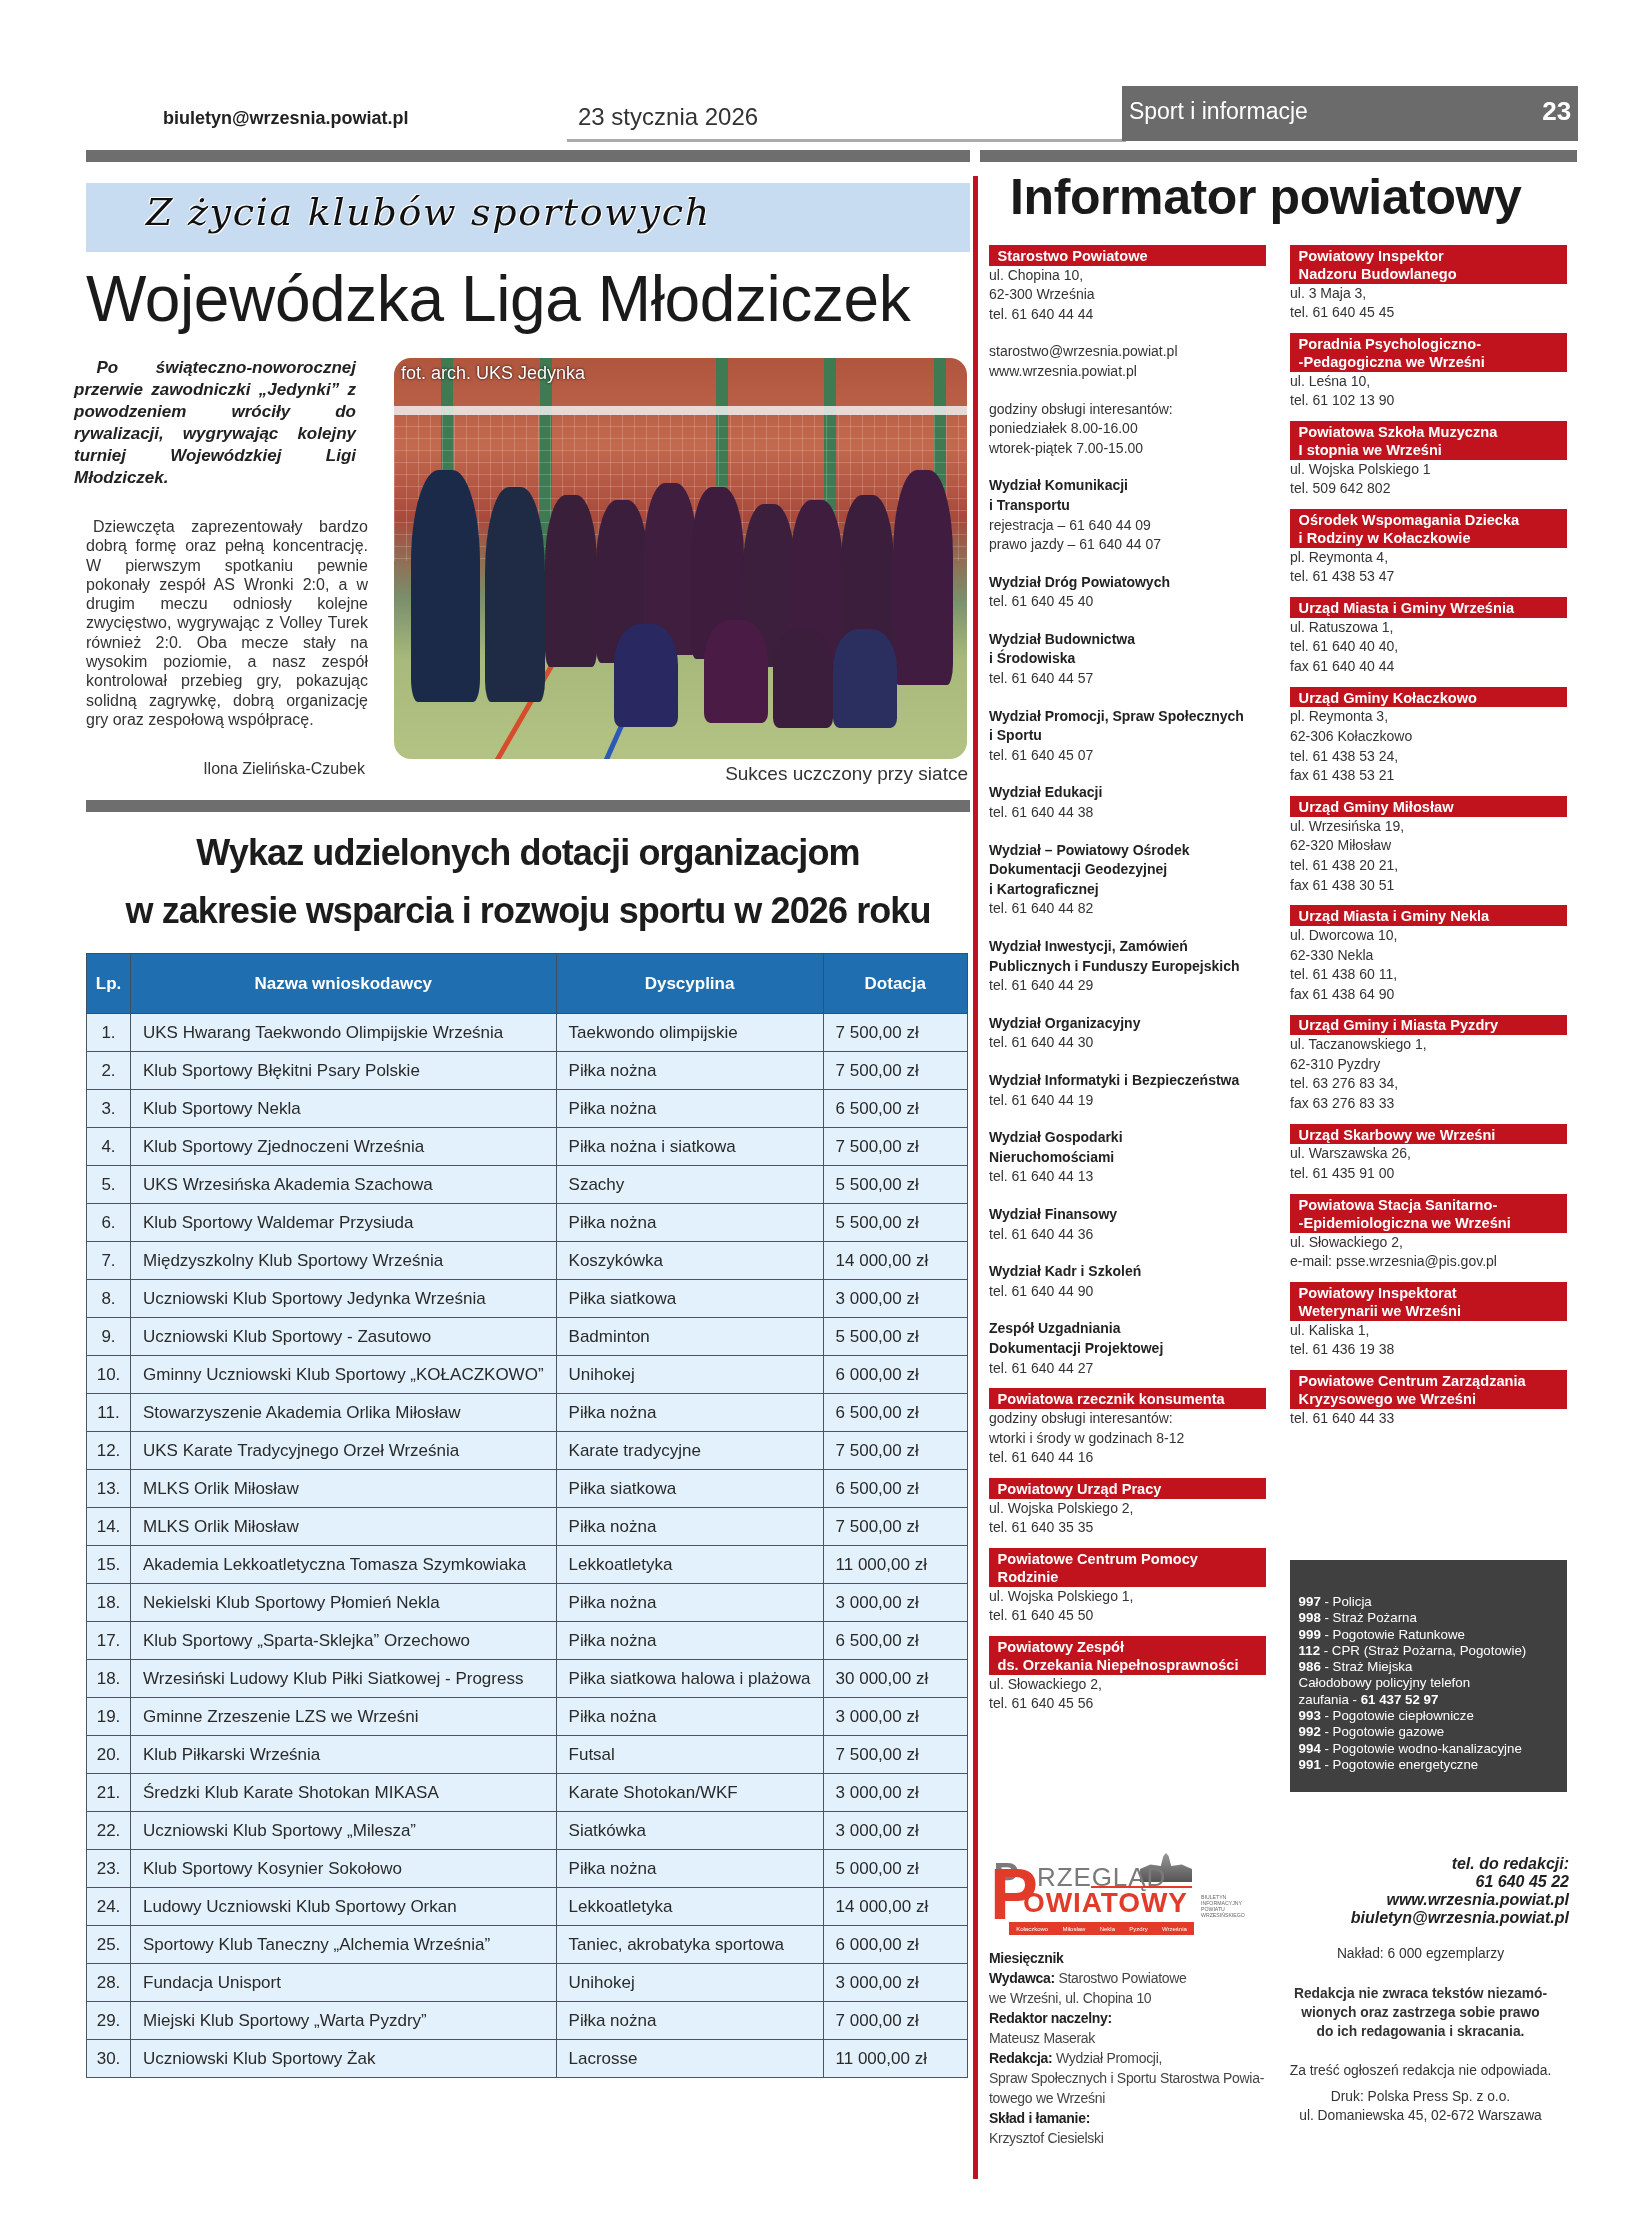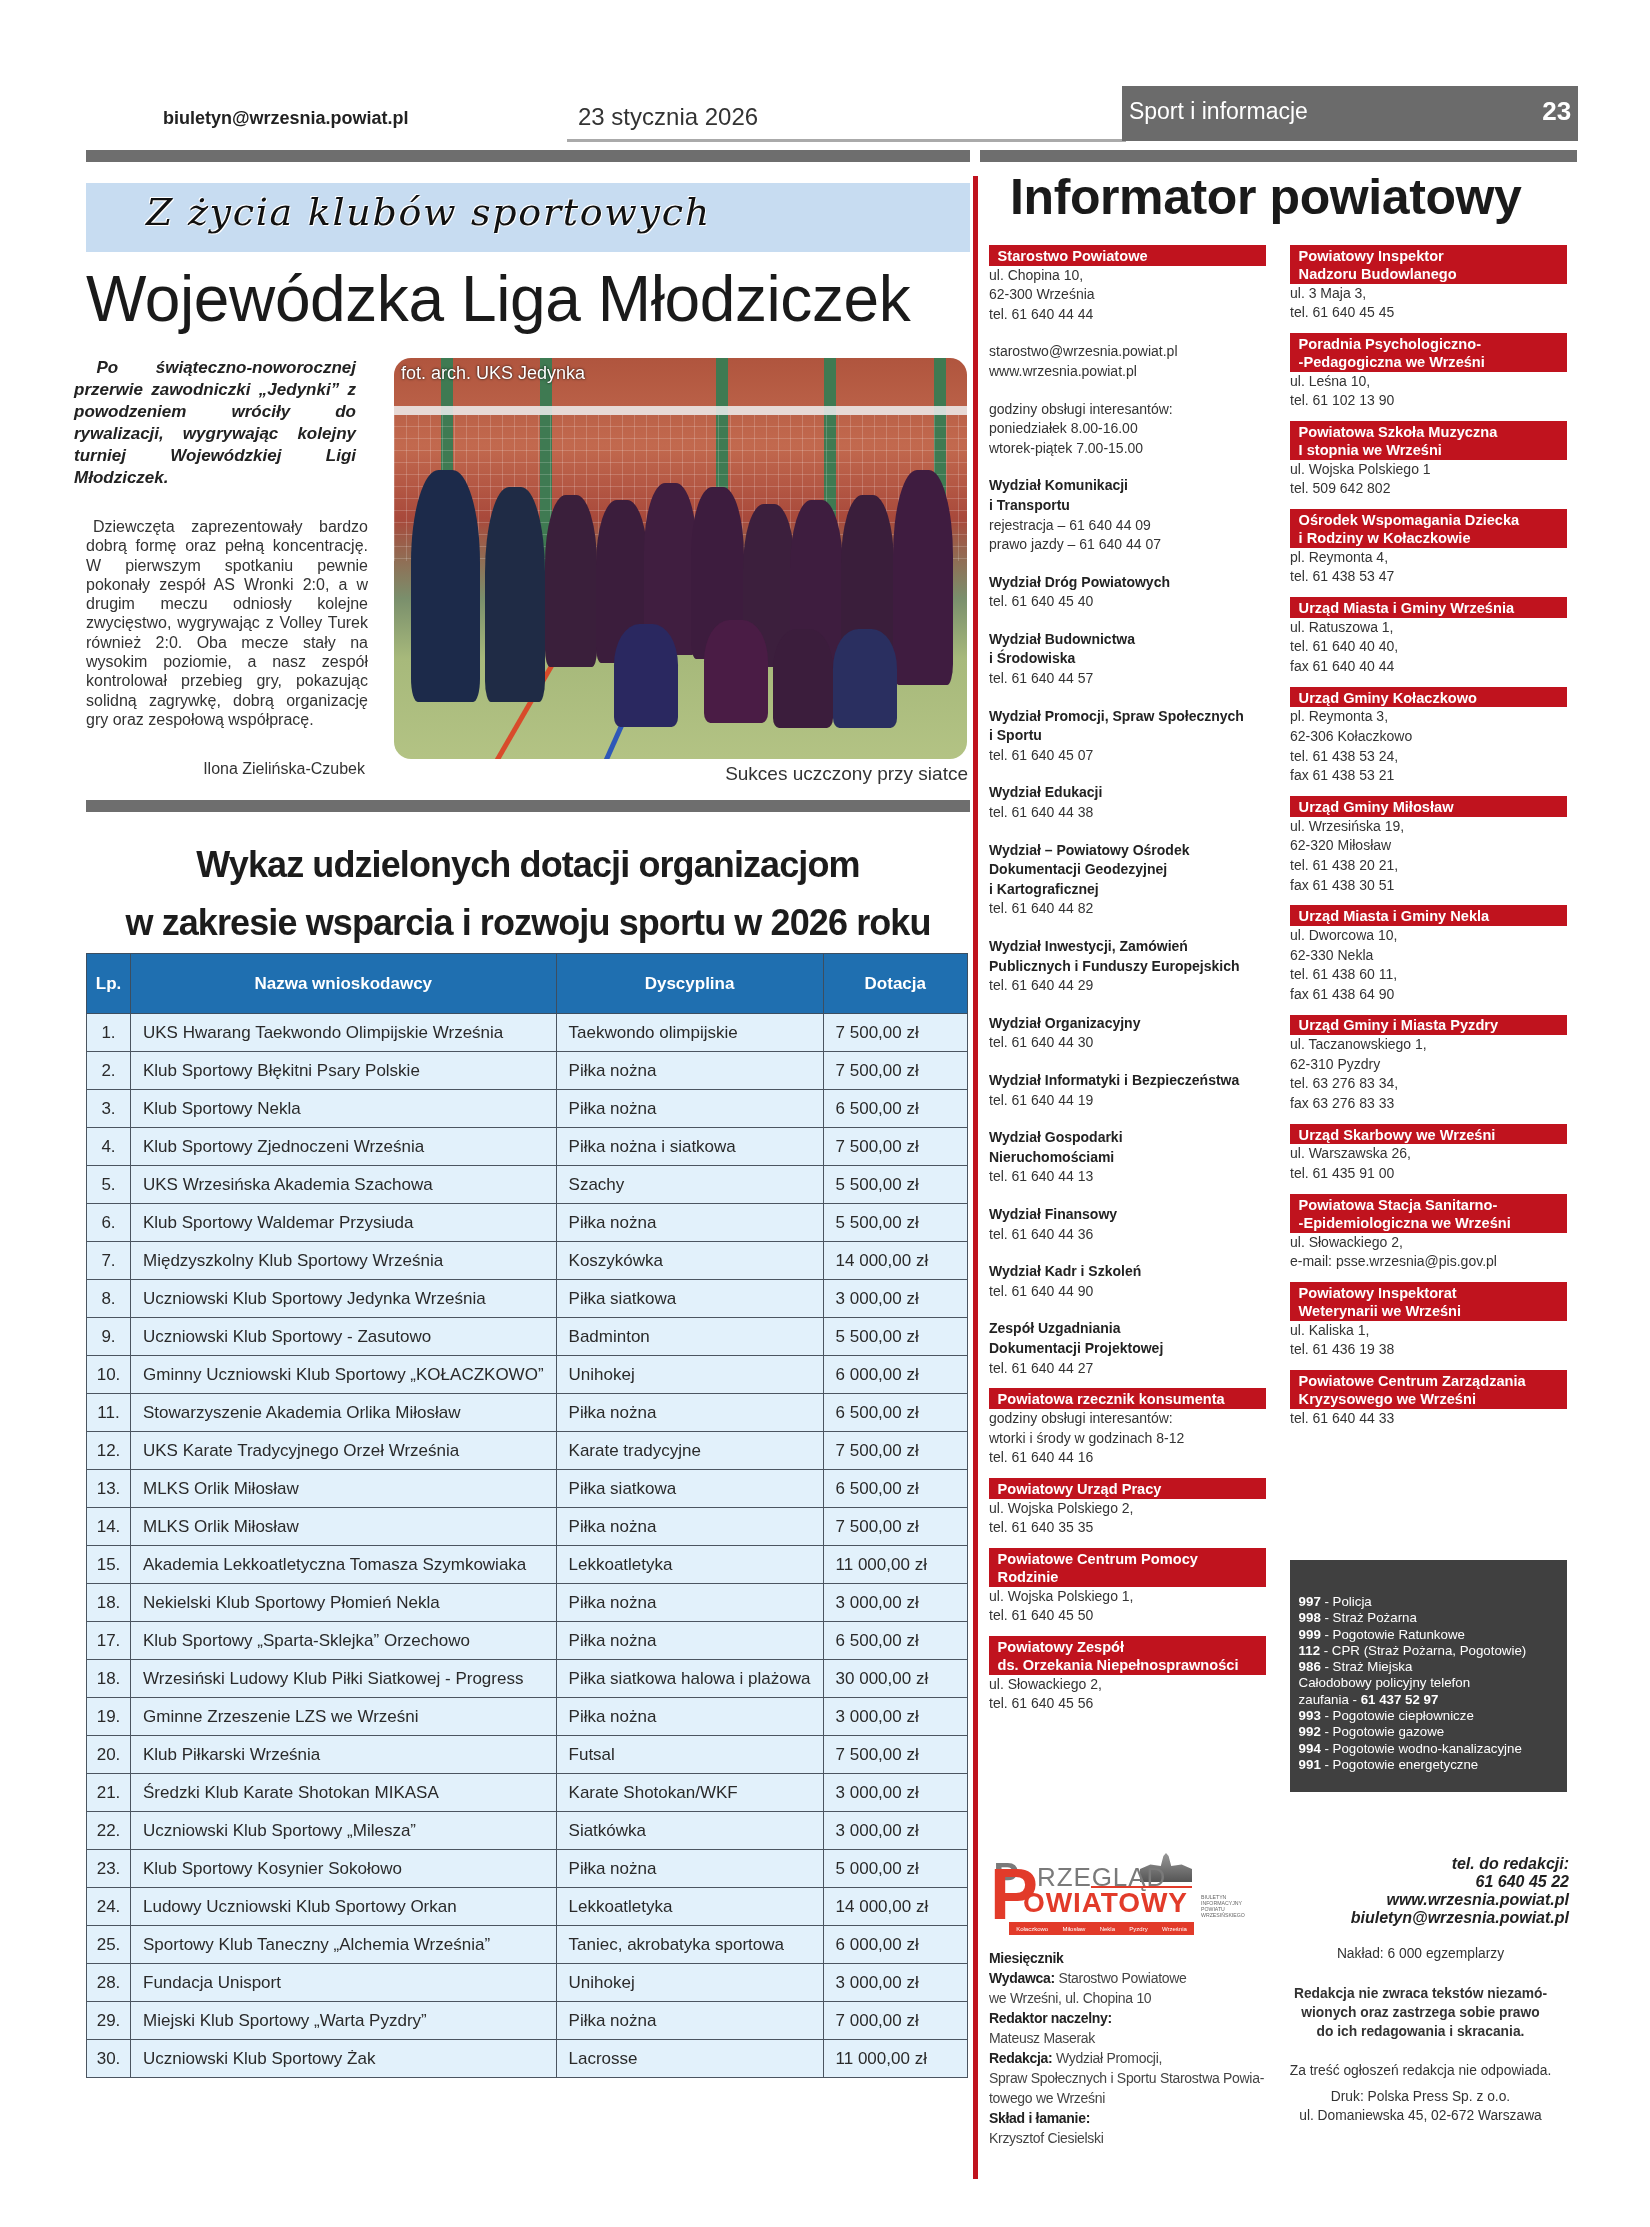--- a/index.html
+++ b/index.html
@@ -32,21 +32,21 @@
     background-size: 12px 12px; }
   .photo .pillar { position: absolute; top: 0; width: 12px; height: 224px; background: #3f7a52; }
   .photo .players { position: absolute; left: 8.6px; top: 103px; width: 559px; height: 258px; }
   .photo .p { position: absolute; border-radius: 40% 40% 10% 10%; }
   .photo .line-red { position: absolute; left: 129px; top: 241px; width: 5.2px; height: 224px; background: #d84b2b; transform: rotate(30deg); }
   .photo .line-blue { position: absolute; left: 224px; top: 284px; width: 5.2px; height: 172px; background: #2e58b8; transform: rotate(24deg); }
   .photo-credit { position: absolute; left: 6.9px; top: 5.2px; font-size: 18px; color: #fff; text-shadow: 0 0 2.6px #000; }
   .caption { position: absolute; right: 683px; top: 763px; font-size: 19px; color: #333; }
 
   
-  .grants-title { position: absolute; left: 86px; top: 824px; width: 884px; text-align: center; font-size: 36px; font-weight: bold; line-height: 58px; color: #1c1c1c; letter-spacing: -0.9px; margin-top: 12px; }
+  .grants-title { position: absolute; left: 86px; top: 824px; width: 884px; text-align: center; font-size: 36px; font-weight: bold; line-height: 58px; color: #1c1c1c; letter-spacing: -0.9px; }
   table.grants { position: absolute; left: 86px; top: 953px; width: 882px; border-collapse: collapse; font-size: 17px; }
   table.grants th { background: #1f6fb0; color: #fff; height: 60px; font-weight: bold; font-size: 17px; border: 1.3px solid #3c4e60; }
   table.grants td { background: #e2f1fb; height: 38px; border: 1.3px solid #4b5560; color: #2a2a2a; padding: 0 12px; white-space: nowrap; }
   table.grants td.lp { text-align: center; padding: 0; width: 44px; }
   table.grants td.name { width: 417px; }
   table.grants td.disc { width: 267px; }
 
   
   .vline { position: absolute; left: 973px; top: 176px; width: 5.2px; height: 2003px; background: #c0131e; }
   .info-title { position: absolute; left: 1010px; top: 168px; font-size: 50px; font-weight: bold; color: #1a1a1a; letter-spacing: -0.4px; }

